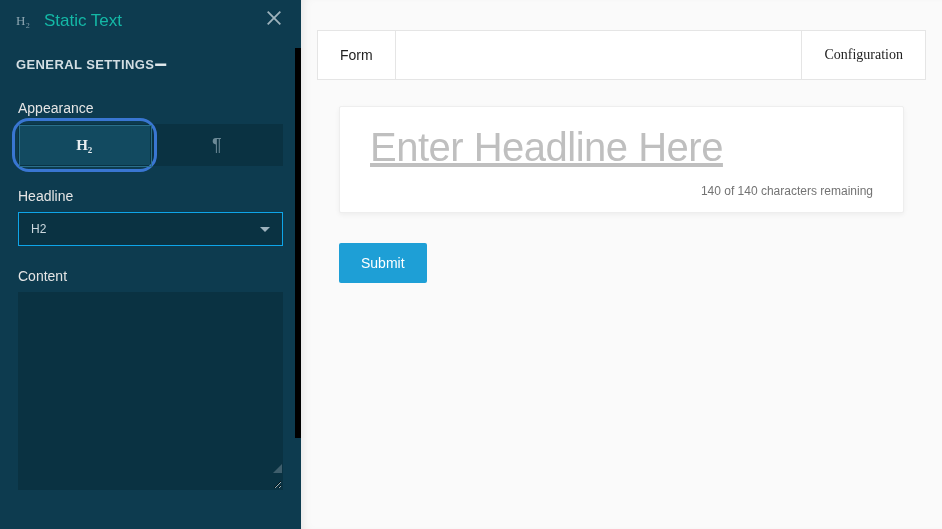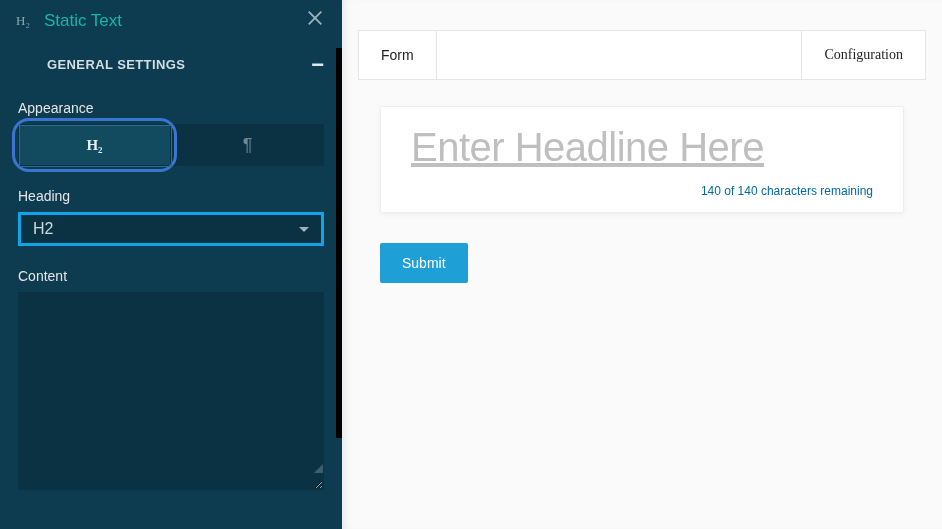--- a/index.html
+++ b/index.html
@@ -1,20 +1,20 @@
 <!DOCTYPE html>
 <html><head>
 <meta charset="utf-8">
 <style>
   * { box-sizing: border-box; margin: 0; padding: 0; font-family: -apple-system, BlinkMacSystemFont, "Segoe UI", Arial, sans-serif; }
   html, body { height: 100%; }
   body { display: flex; width: 942px; height: 529px; overflow: hidden; background: #fff; }
   
   .sidebar {
-    width: 342px;
+    width: 301px;
     height: 100%;
     background: #0d3b4f;
     color: #b9c8cf;
     position: relative;
     display: flex;
     flex-direction: column;
   }
   .sidebar-scroll-gutter {
     position: absolute;
     right: 0;
@@ -48,23 +48,21 @@
     width: 20px;
     height: 20px;
     cursor: pointer;
     color: #9fb3bd;
   }
   .close-x svg { width: 18px; height: 18px; }
   
   .section-head {
     display: flex;
     align-items: center;
-    justify-content: space-between;
     padding: 14px 18px 6px 16px;
-    margin-left: 31px;
   }
   .section-head .label {
     font-size: 13px;
     letter-spacing: 0.4px;
     color: #d3dee3;
     font-weight: 600;
   }
   .section-head .minus {
     font-size: 22px;
     font-weight: 700;
@@ -123,27 +121,27 @@
   }
   .appearance-btn .pilcrow {
     font-size: 18px;
     color: #6c8a97;
   }
   
   .heading-select {
     margin: 0 18px;
     height: 34px;
     background: #0a3242;
-    border: 3px solid #0ea5e9;
+    border: 1px solid #0ea5e9;
     display: flex;
     align-items: center;
     justify-content: space-between;
     padding: 0 12px;
     cursor: pointer;
-    font-size: 16px;
+    font-size: 12px;
     color: #cdd9df;
   }
   .heading-select .caret {
     width: 0; height: 0;
     border-left: 5px solid transparent;
     border-right: 5px solid transparent;
     border-top: 5px solid #9db2bd;
   }
   
   .content-box {
@@ -202,21 +200,21 @@
   .headline-placeholder {
     font-size: 40px;
     font-weight: 400;
     color: #bfbfbf;
     letter-spacing: -0.5px;
     text-decoration: underline;
   }
   .char-count {
     text-align: right;
     font-size: 12px;
-    color: #0369a1;
+    color: #737373;
     margin-top: 14px;
   }
   .submit-row {
     display: flex;
     margin: 30px 22px 0 22px;
   }
   .submit-btn {
     background: #1e9fd6;
     color: #fff;
     border: none;
@@ -251,21 +249,21 @@
   <span class="field-label">Appearance</span>
   <div class="appearance-group">
     <div class="appearance-btn selected">
       <span class="h2-text">H₂</span>
     </div>
     <div class="appearance-btn">
       <span class="pilcrow">¶</span>
     </div>
   </div>
 
-  <span class="field-label">Heading</span>
+  <span class="field-label">Headline</span>
   <div class="heading-select">
     <span>H2</span>
     <span class="caret"></span>
   </div>
 
   <span class="field-label">Content</span>
   <div style="position:relative;">
     <div class="content-box" contenteditable="true" style=""></div>
     <div class="content-resize-grip"></div>
   </div>

